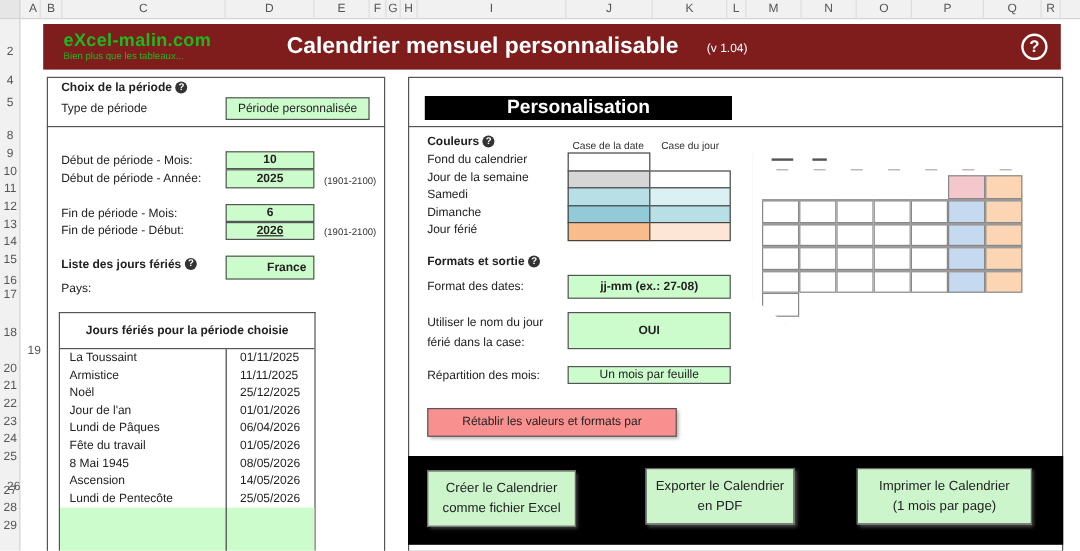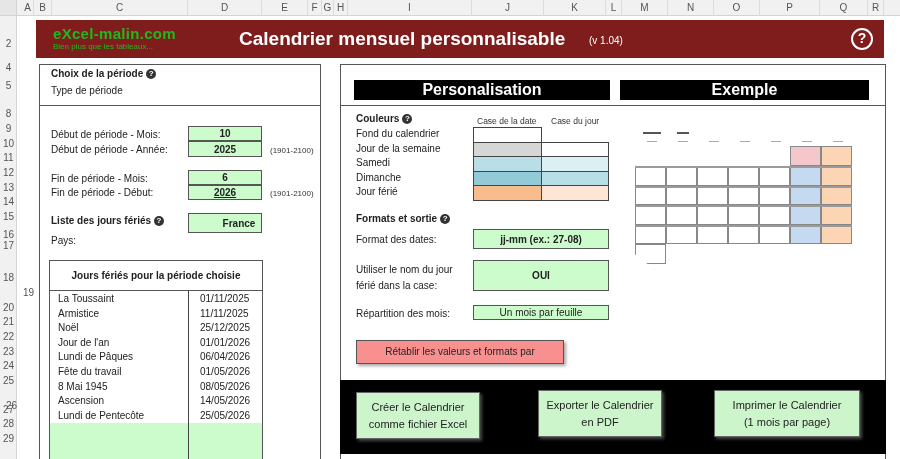--- a/index.html
+++ b/index.html
@@ -118,20 +118,21 @@
     <div class="help-big">?</div>
   </div>
 
   <div class="panel" style="left:39px; top:64px; width:282px; height:400px;"></div>
   <div class="sep" style="left:39px; top:105px; width:282px;"></div>
 
   <div class="lbl bold" style="left:51px; top:68px;">
     <span>Choix de la période</span><span class="qicon">?</span>
   </div>
   <div class="lbl" style="left:51px; top:85px;">Type de période</div>
+  <div class="gbox" style="left:188px; top:81px; width:120px; height:19px;">Période personnalisée</div>
 
   <div class="lbl" style="left:51px; top:129px;">Début de période - Mois:</div>
   <div class="gbox bold" style="left:188px; top:126px; width:74px; height:15px;">10</div>
   <div class="lbl" style="left:51px; top:144px;">Début de période - Année:</div>
   <div class="gbox bold" style="left:188px; top:141px; width:74px; height:16px;">2025</div>
   <div class="note" style="left:270px; top:146px;">(1901-2100)</div>
 
   <div class="lbl" style="left:51px; top:173px;">Fin de période - Mois:</div>
   <div class="gbox bold" style="left:188px; top:170px; width:74px; height:15px;">6</div>
   <div class="lbl" style="left:51px; top:187px;">Fin de période - Début:</div>
@@ -185,21 +186,20 @@
           <span class="hol-name">Lundi de Pentecôte</span>
           <span class="hol-date">25/05/2026</span>
         </div>
       </div>
   </div>
 
   <div class="panel" style="left:340px; top:64px; width:546px; height:396px;"></div>
   <div class="sep" style="left:340px; top:105px; width:546px;"></div>
 
   <div class="bar" style="left:354px; top:80px; width:256px;">Personalisation</div>
-  <div class="bar" style="left:620px; top:80px; width:249px;">Exemple</div>
 
   <div class="lbl bold" style="left:356px; top:113px;">
     <span>Couleurs</span><span class="qicon">?</span>
   </div>
   <div class="note" style="left:477px; top:116px; font-size:8.5px;">Case de la date</div>
   <div class="note" style="left:551px; top:116px; font-size:8.5px;">Case du jour</div>
 
   <div id="colorRows"></div>
 
   <div class="lbl bold" style="left:356px; top:213px;">

